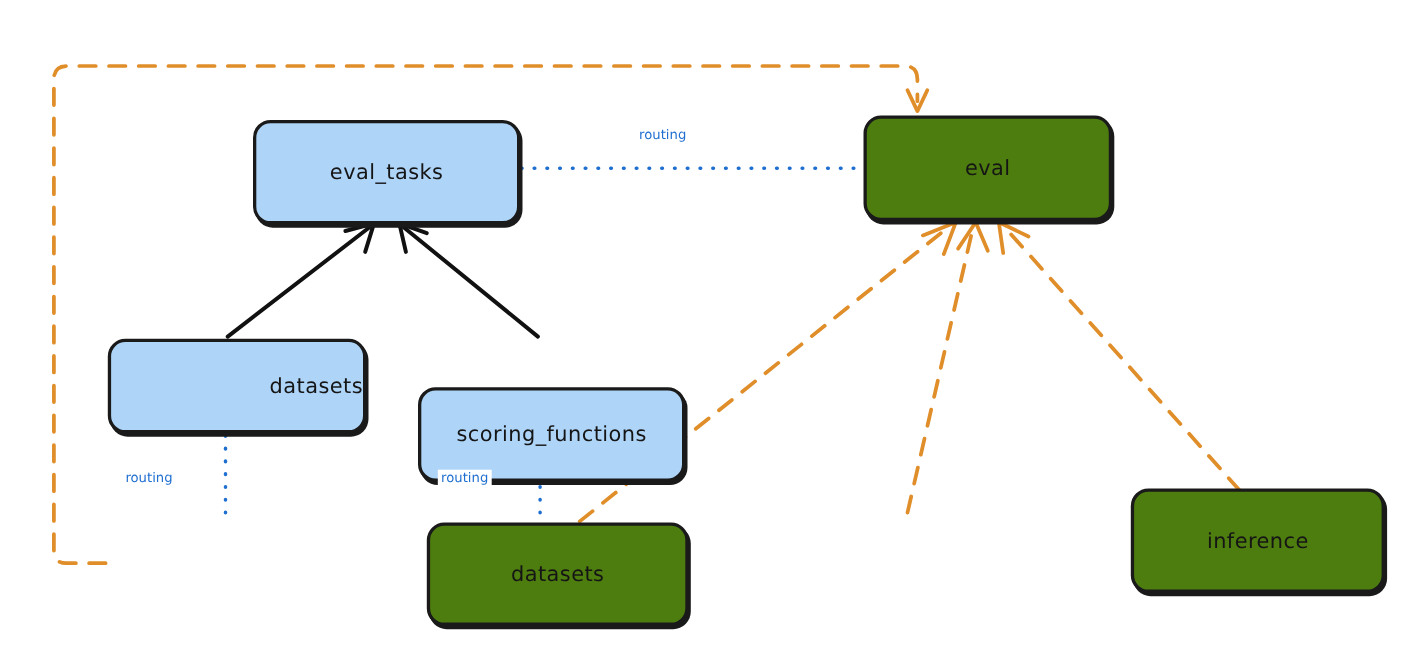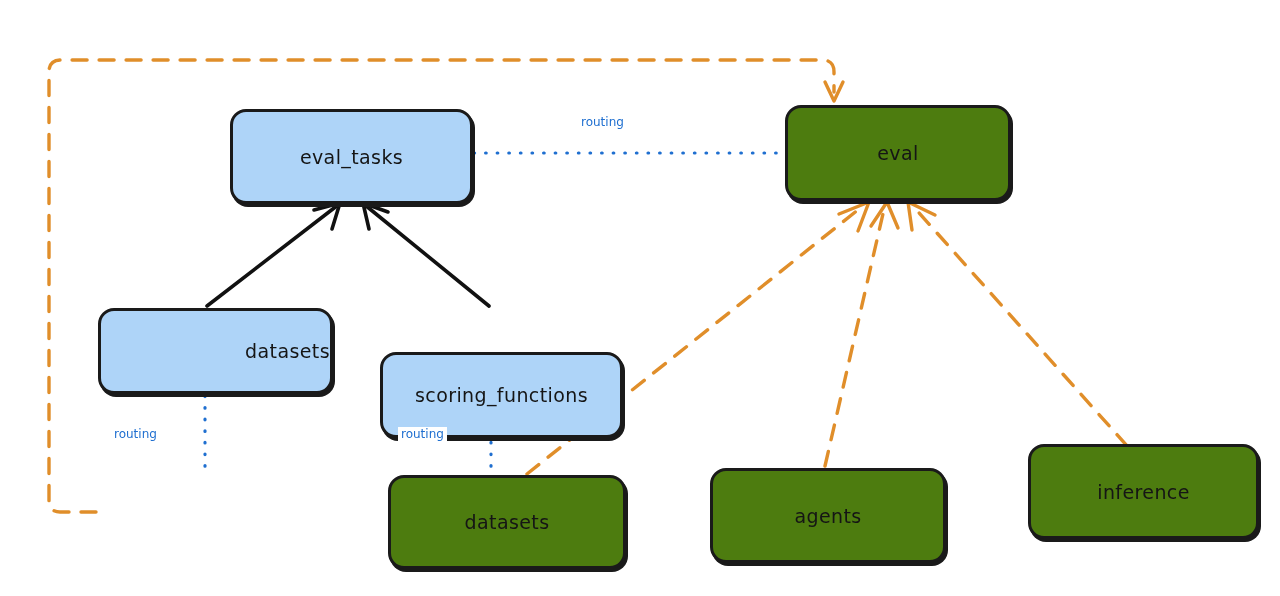--- a/index.html
+++ b/index.html
@@ -117,23 +117,20 @@
 
   <div class="node blue" style="left:380px; top:308px; width:243px; height:86px;margin-top:44px;">
     <span class="node-label">scoring_functions</span>
   </div>
 
 
   <div class="node green" style="left:388px; top:475px; width:238px; height:94px;">
     <span class="node-label">datasets</span>
   </div>
 
-  <div class="node green" style="left:710px; top:468px; width:236px; height:95px;">
-    <span class="node-label">agents</span>
-  </div>
 
   <div class="node green" style="left:1028px; top:444px; width:231px; height:95px;">
     <span class="node-label">inference</span>
   </div>
 
   <div class="edge-label" style="left:578px; top:115px;">routing</div>
 
   <div class="edge-label" style="left:111px; top:427px;">routing</div>
 
   <div class="edge-label" style="left:398px; top:427px;">routing</div>

